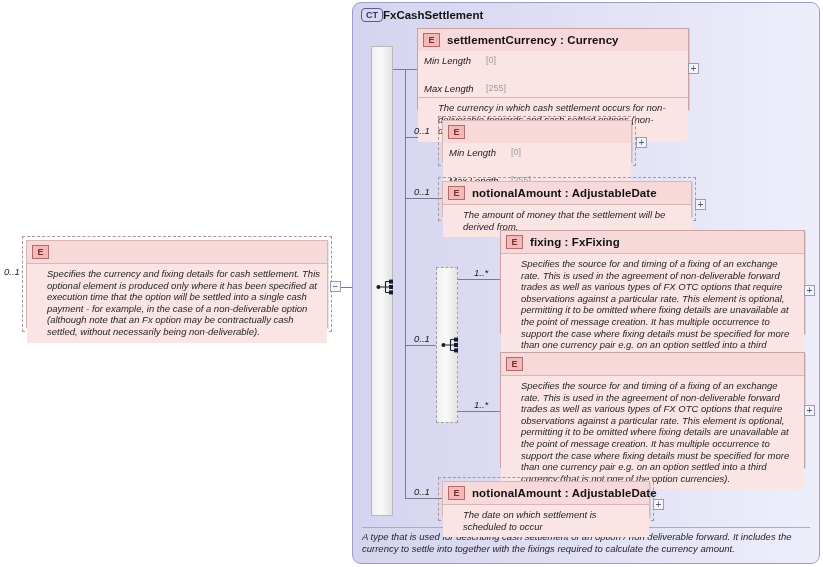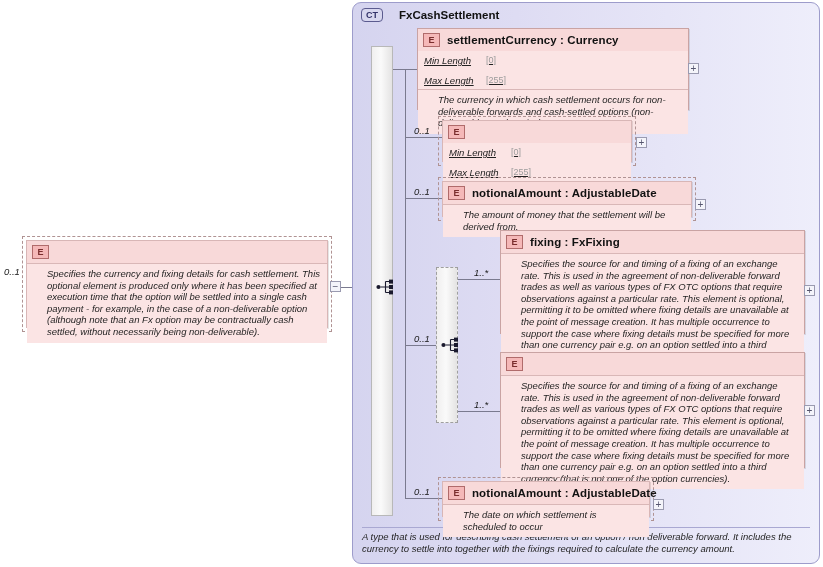--- a/index.html
+++ b/index.html
@@ -84,25 +84,24 @@
     background: #fbe4e4;
     flex: 1 1 auto;
     display: flex;
     flex-direction: column;
     padding: 0;
   }
   .facets {
     padding: 4px 6px 3px 6px;
     display: grid;
     grid-template-columns: 62px auto;
-    row-gap: 9px;
+    row-gap: 17px;
     font-style: italic;
     font-size: 9.5px;
     color: #222;
-    text-decoration: underline;
   }
   .facets .v { color: #9b9b9b; font-style: normal; font-size: 9px; }
   .edoc {
     padding: 4px 7px 5px 20px;
     font-style: italic;
     font-size: 9.5px;
     line-height: 11.6px;
     color: #1f1f1f;
     border-top: 1px solid #d9b7b7;
   }
@@ -111,21 +110,21 @@
   #ct {
     position: absolute;
     box-sizing: border-box;
     background: linear-gradient(to right, #d5d4ef 0%, #dedcf3 35%, #eeeefb 100%);
     border: 1px solid #9d9ccb;
     border-radius: 9px;
   }
   .ctlabel {
     position: absolute;
     left: 8px; top: 5px;
-    display: flex; align-items: center; gap: 16px;
+    display: flex; align-items: center; gap: 0;
   }
   .ctbadge {
     box-sizing: border-box;
     padding: 0 4px;
     height: 14px;
     min-width: 19px;
     border: 1px solid #5b5b8f;
     border-radius: 4px;
     background: #d8d7ef;
     color: #33336a;

